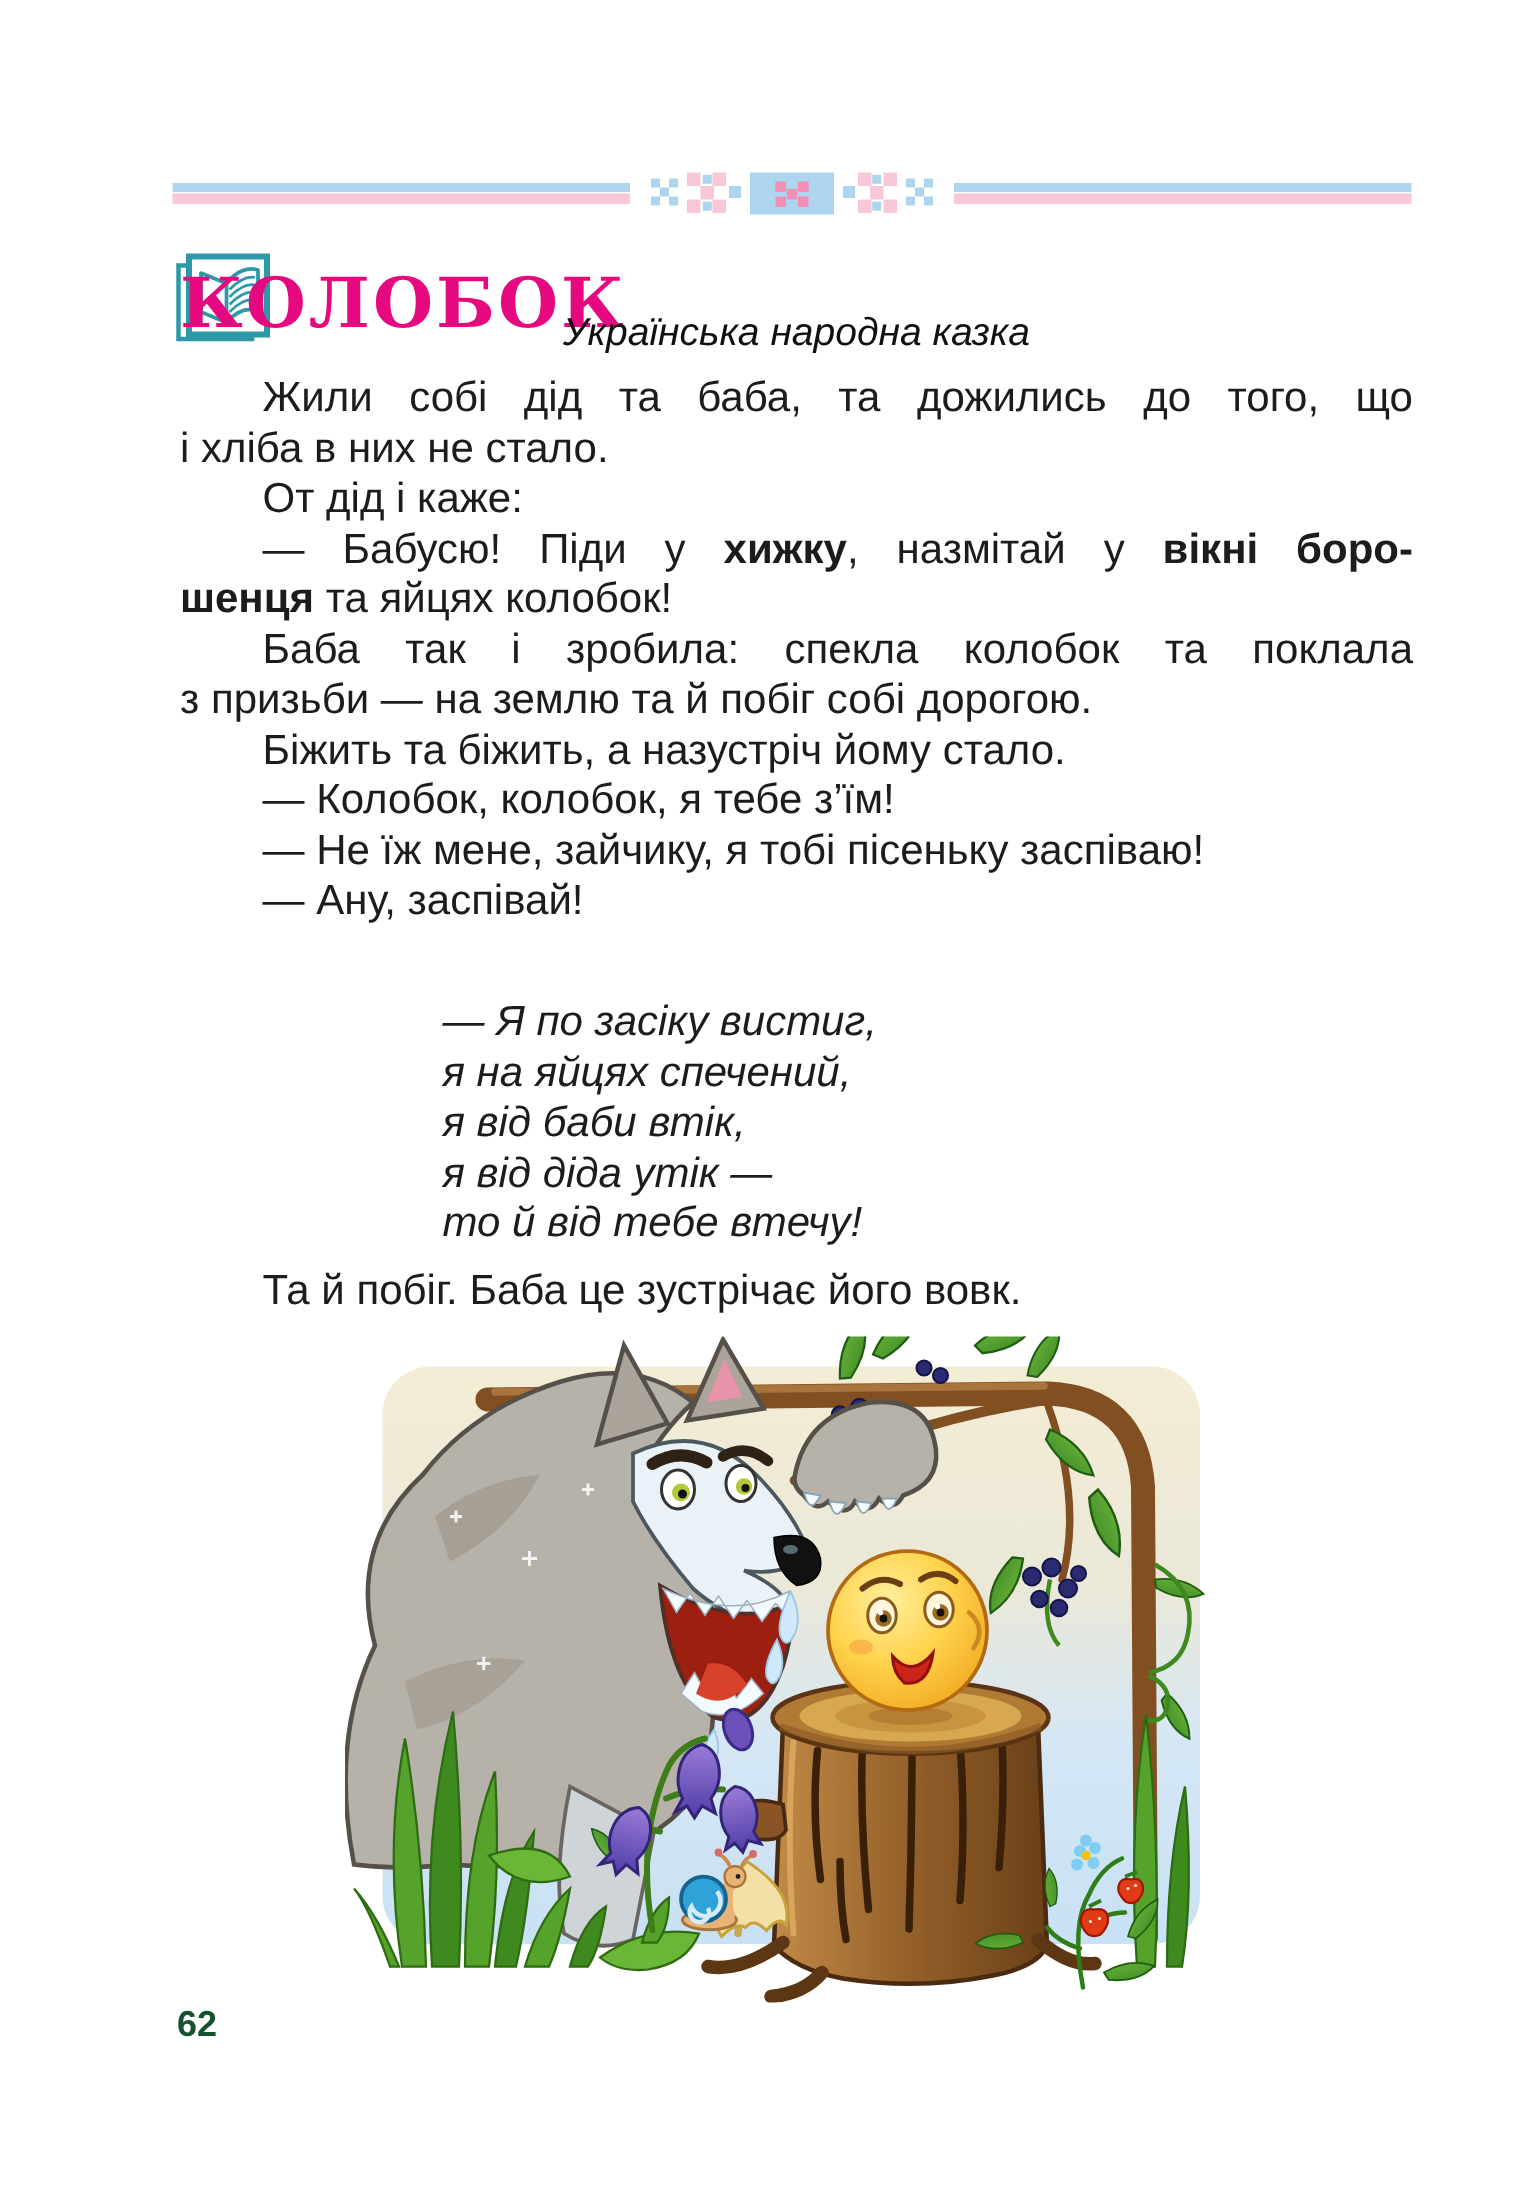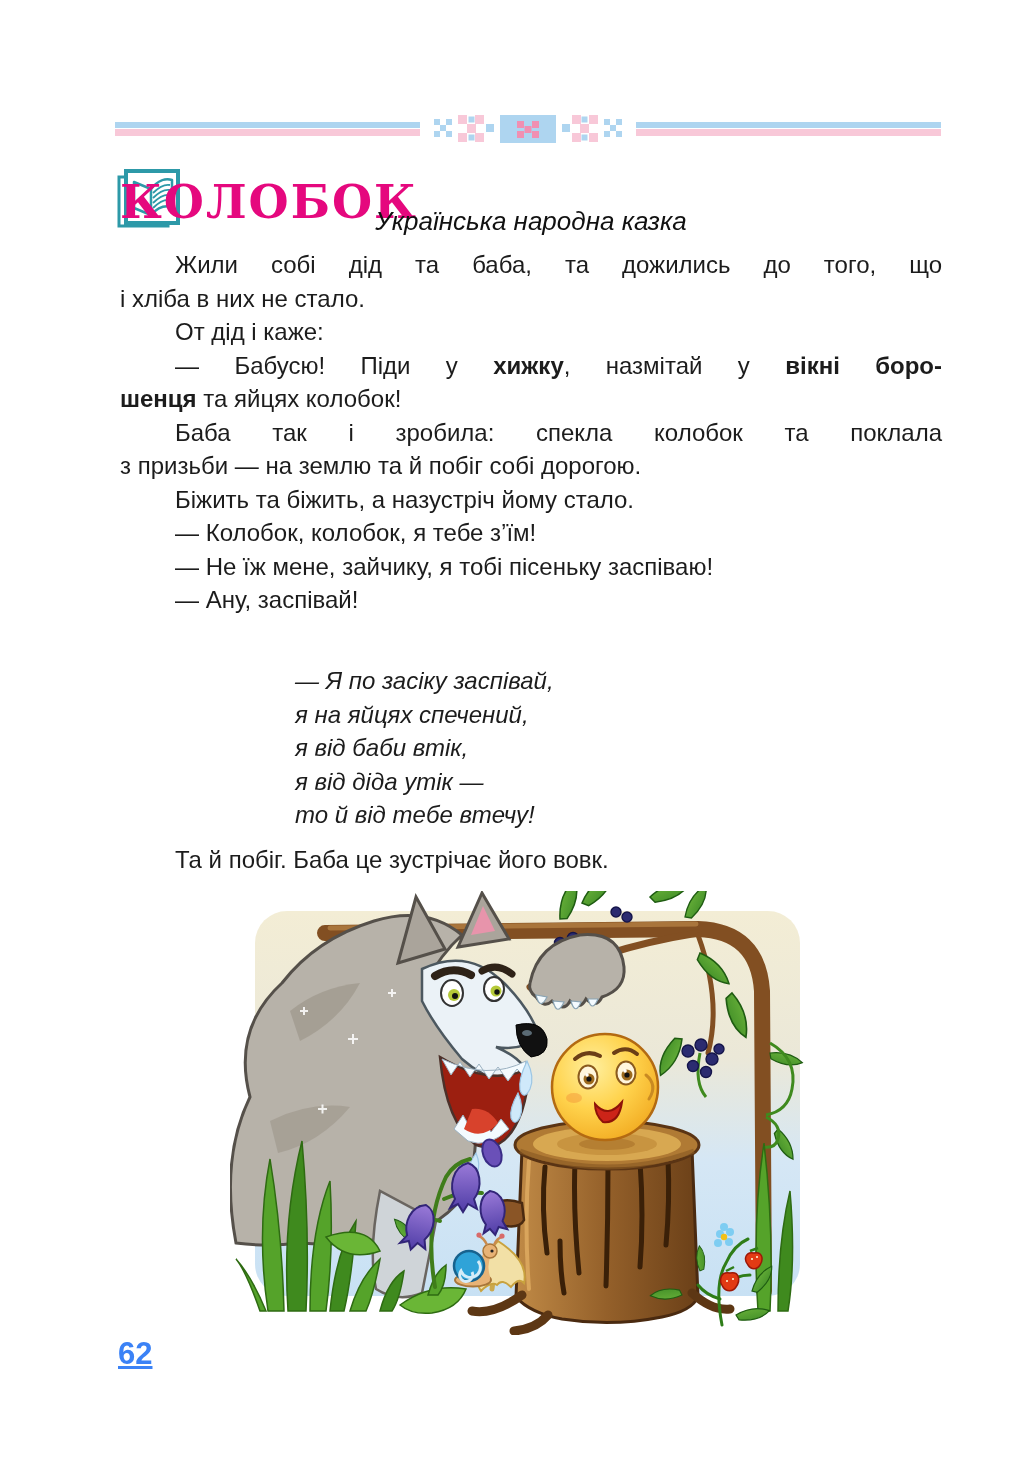--- a/index.html
+++ b/index.html
@@ -19,32 +19,32 @@
   .icon-book{position:absolute;left:117px;top:168px;width:64px;height:64px;}
   
   .title{position:absolute;left:120px;top:144px;width:822px;text-align:left;
          font-family:"DejaVu Serif",serif;font-weight:800;font-size:46px;
          letter-spacing:2px;color:#e5087e;}
   .subtitle{position:absolute;left:120px;top:206px;width:822px;text-align:center;
             font-style:italic;font-size:26px;color:#111;}
   
   .story{position:absolute;left:120px;top:248px;width:822px;}
   .story2{position:absolute;left:120px;top:843px;width:822px;}
-  .line{font-size:24px;line-height:33.5px;height:33.5px;}
+  .line{font-size:28px;line-height:33.5px;height:33.5px;}
   .line.indent{padding-left:55px;}
   .line.just{text-align:justify;text-align-last:justify;}
   .line b{font-weight:bold;}
   
   .verse{position:absolute;left:295px;top:664px;}
   .verse .line{font-style:italic;height:33.5px;}
   
   .illu{position:absolute;left:230px;top:891px;width:578px;height:444px;}
   
-  .pagenum{position:absolute;left:118px;top:1336px;font-size:31px;
-           font-weight:bold;color:#3b82f6;text-decoration:underline;}
+  .pagenum{position:absolute;left:118px;top:1336px;font-size:24px;
+           font-weight:bold;color:#14532d;}
 </style>
 </head>
 <body>
 
 <div class="band">
   <div class="band-bar">
     <div class="stripe-blue"></div>
     <div class="stripe-gap"></div>
     <div class="stripe-pink"></div>
   </div>
@@ -131,21 +131,21 @@
     <div class="line indent just"><span>— Бабусю! Піди у </span><b>хижку</b><span>, назмітай у </span><b>вікні боро-</b></div>
     <div class="line"><b>шенця</b><span> та яйцях колобок!</span></div>
     <div class="line indent just"><span>Баба так і зробила: спекла колобок та поклала</span></div>
     <div class="line"><span>з призьби — на землю та й побіг собі дорогою.</span></div>
     <div class="line indent"><span>Біжить та біжить, а назустріч йому стало.</span></div>
     <div class="line indent"><span>— Колобок, колобок, я тебе з’їм!</span></div>
     <div class="line indent"><span>— Не їж мене, зайчику, я тобі пісеньку заспіваю!</span></div>
     <div class="line indent"><span>— Ану, заспівай!</span></div>
   </div>
 <div class="verse">
-    <div class="line"><span>— Я по засіку заспівай,</span></div>
+    <div class="line"><span>— Я по засіку вистиг,</span></div>
     <div class="line"><span>я на яйцях спечений,</span></div>
     <div class="line"><span>я від баби втік,</span></div>
     <div class="line"><span>я від діда утік —</span></div>
     <div class="line"><span>то й від тебе втечу!</span></div>
   </div>
 <div class="story2">
     <div class="line indent"><span>Та й побіг. Баба це зустрічає його вовк.</span></div>
   </div>
 
 <div class="illu">

